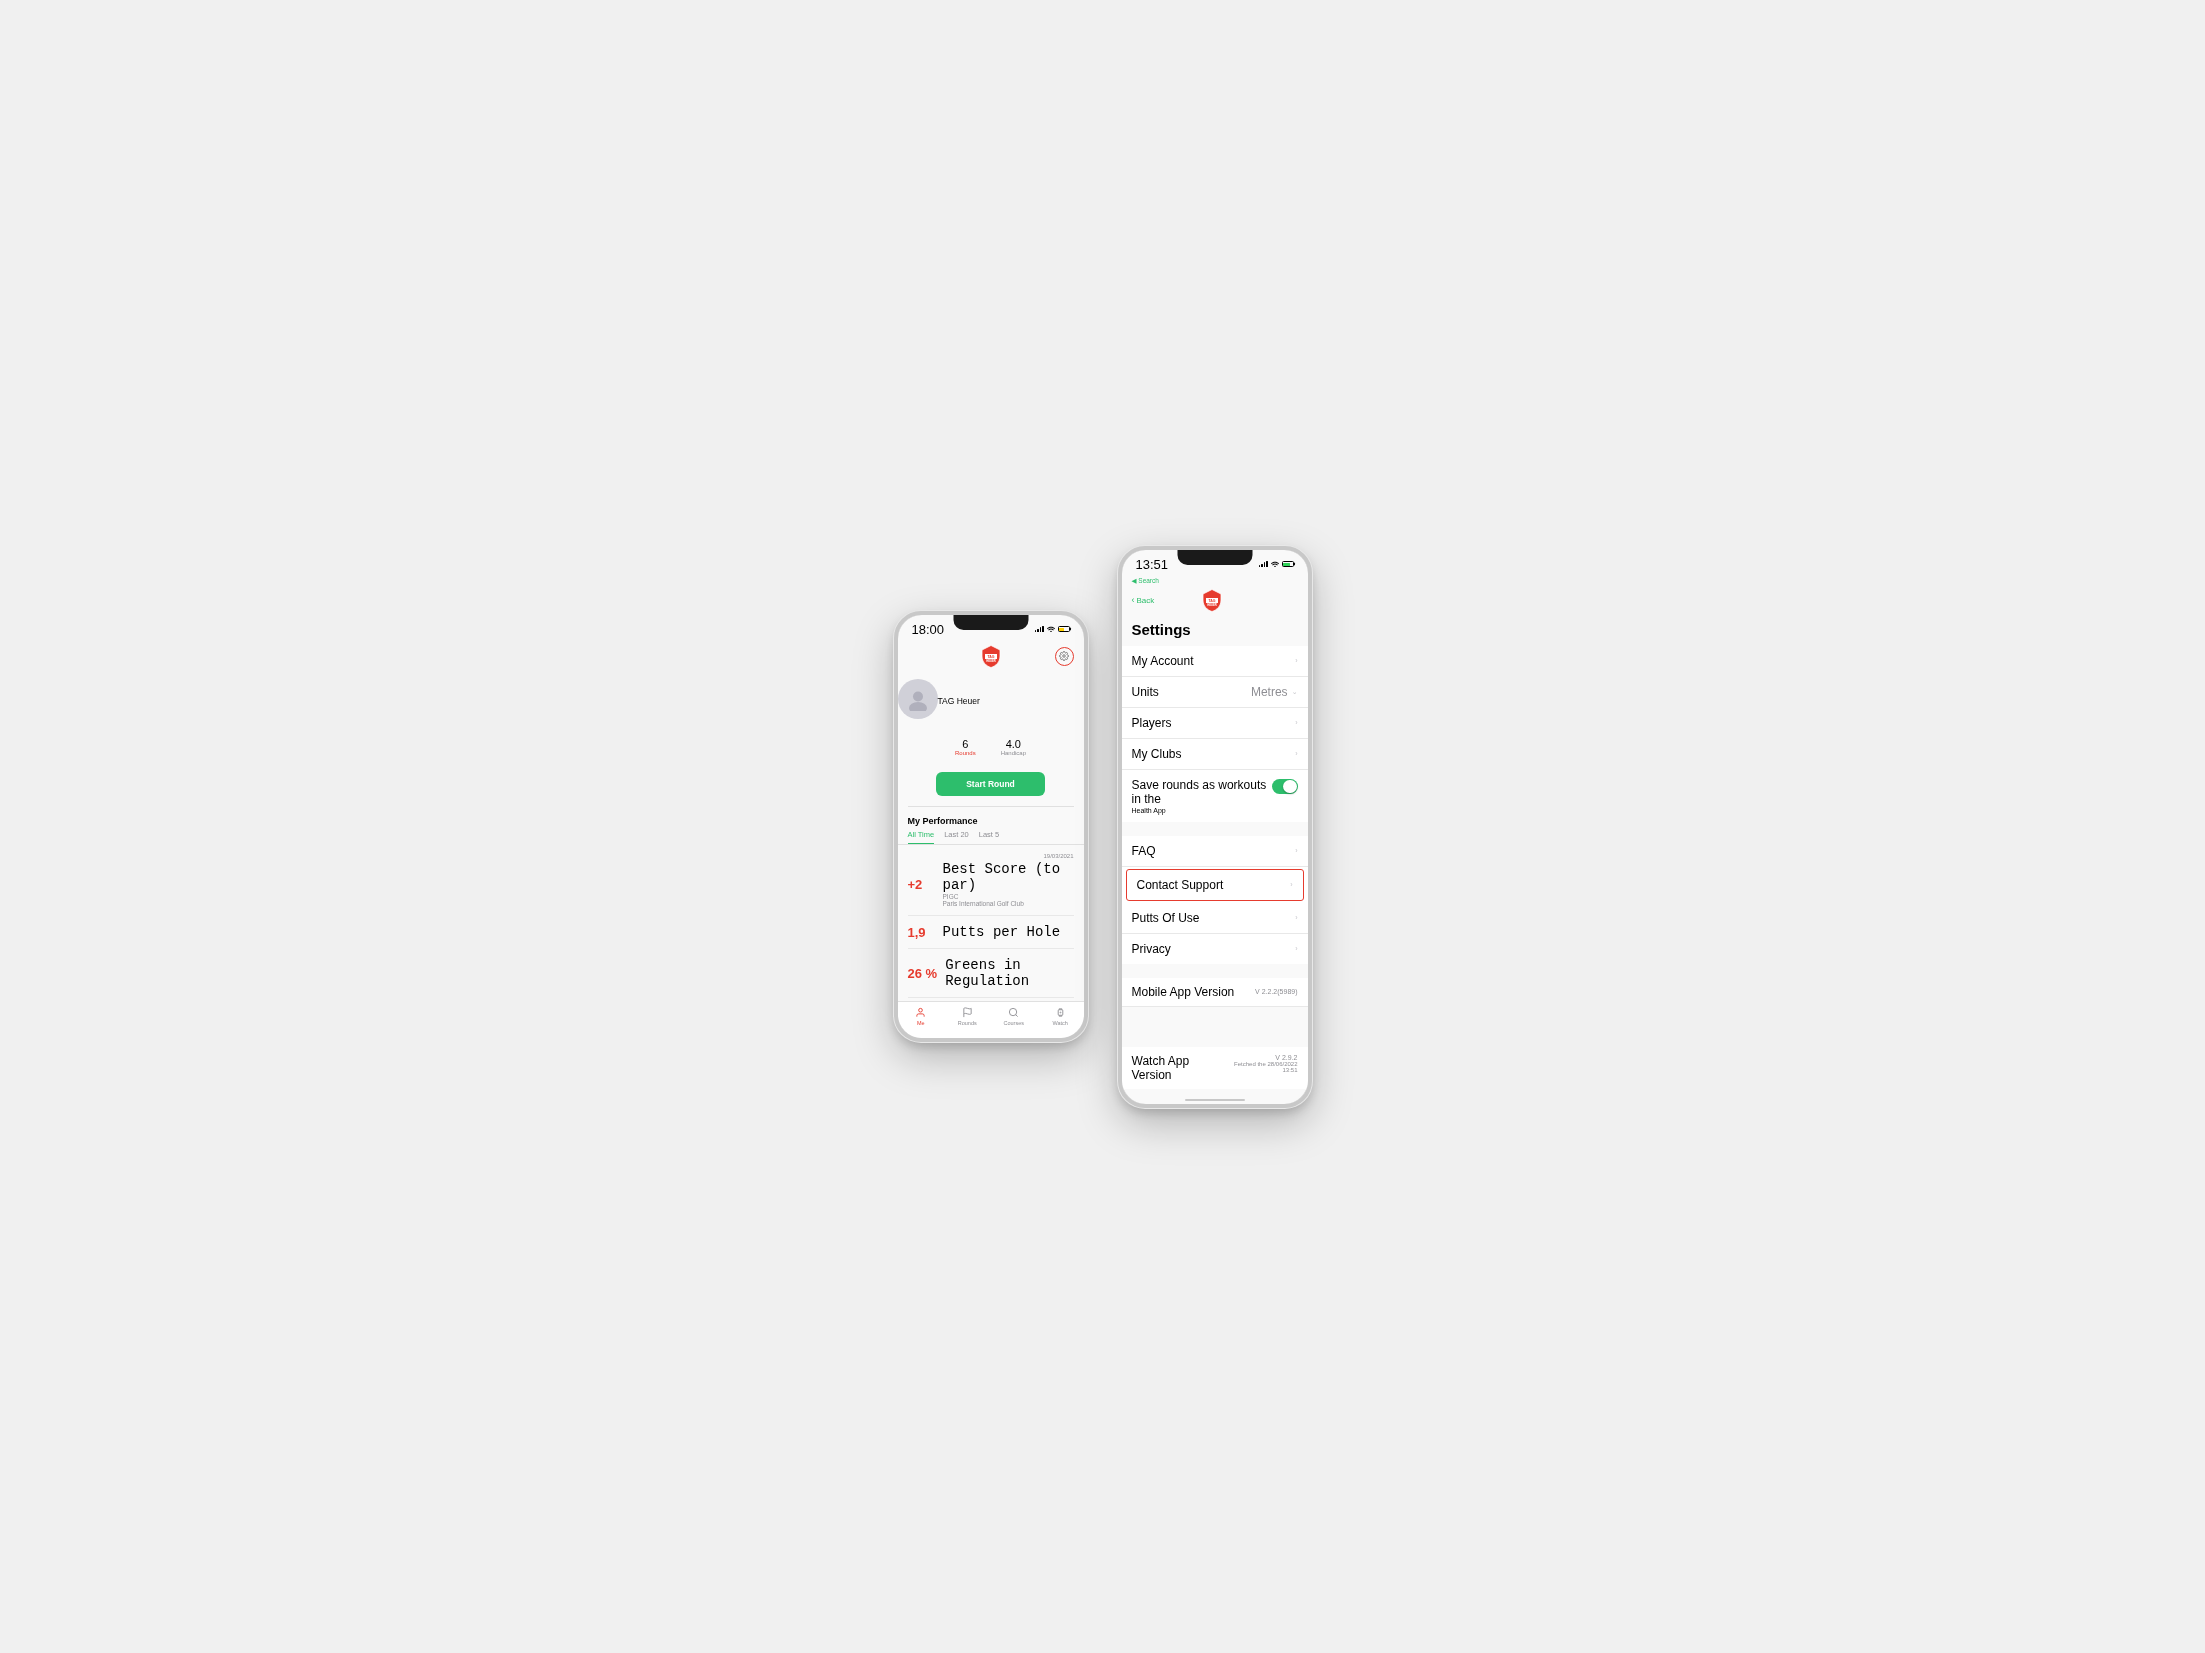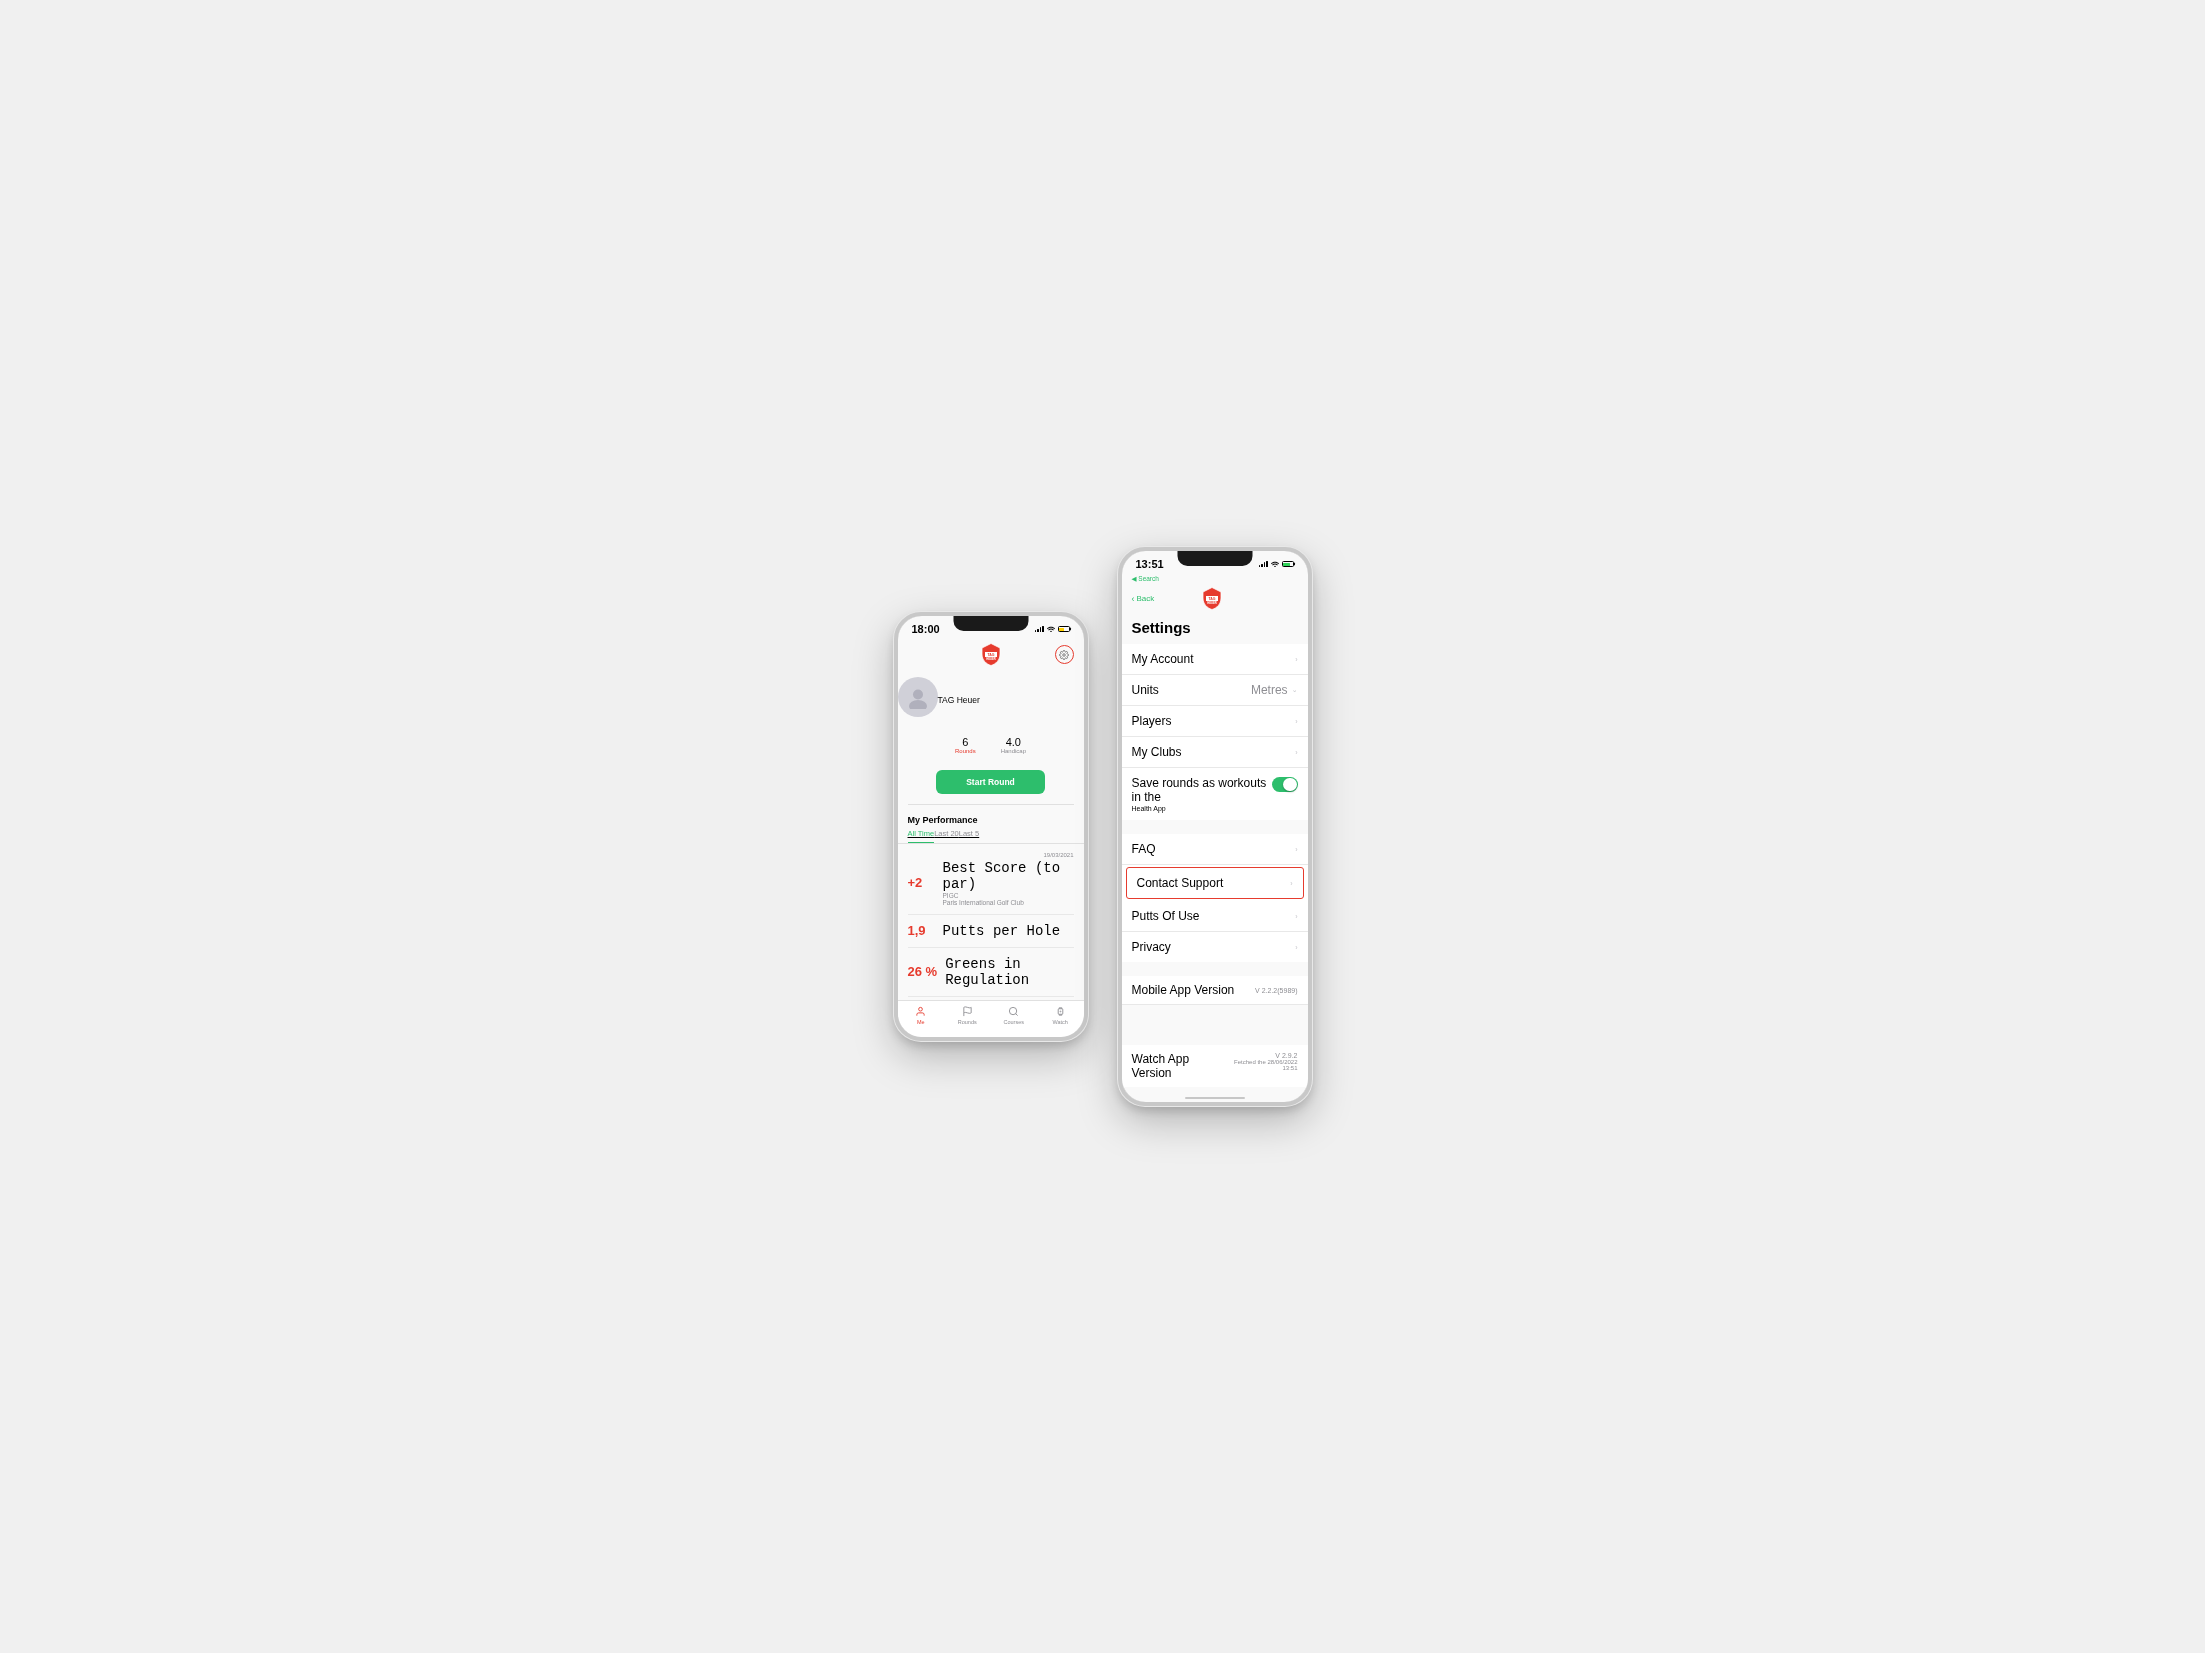--- a/index.html
+++ b/index.html
@@ -83,22 +83,22 @@
       display: flex;
       justify-content: space-between;
       align-items: center;
       padding: 7px 14px 4px;
       background: transparent;
       position: relative;
       z-index: 10;
     }
 
     .status-time {
-      font-size: 11px;
-      font-weight: 700;
+      font-size: 13px;
+      font-weight: 400;
       color: #000;
     }
 
     .status-icons {
       display: flex;
       align-items: center;
       gap: 3px;
     }
 
     .signal-bars {
@@ -260,21 +260,21 @@
       font-size: 9px;
       font-weight: 600;
       color: #000;
       padding: 6px 10px 4px;
     }
 
     .tabs-row {
       display: flex;
       padding: 0 10px;
       border-bottom: 0.5px solid #e0e0e0;
-      text-decoration: underline;
+      gap: 10px;
     }
 
     .tab-item {
       font-size: 7.5px;
       padding-bottom: 4px;
       cursor: pointer;
       color: #8e8e93;
       border-bottom: 1px solid transparent;
     }
 

